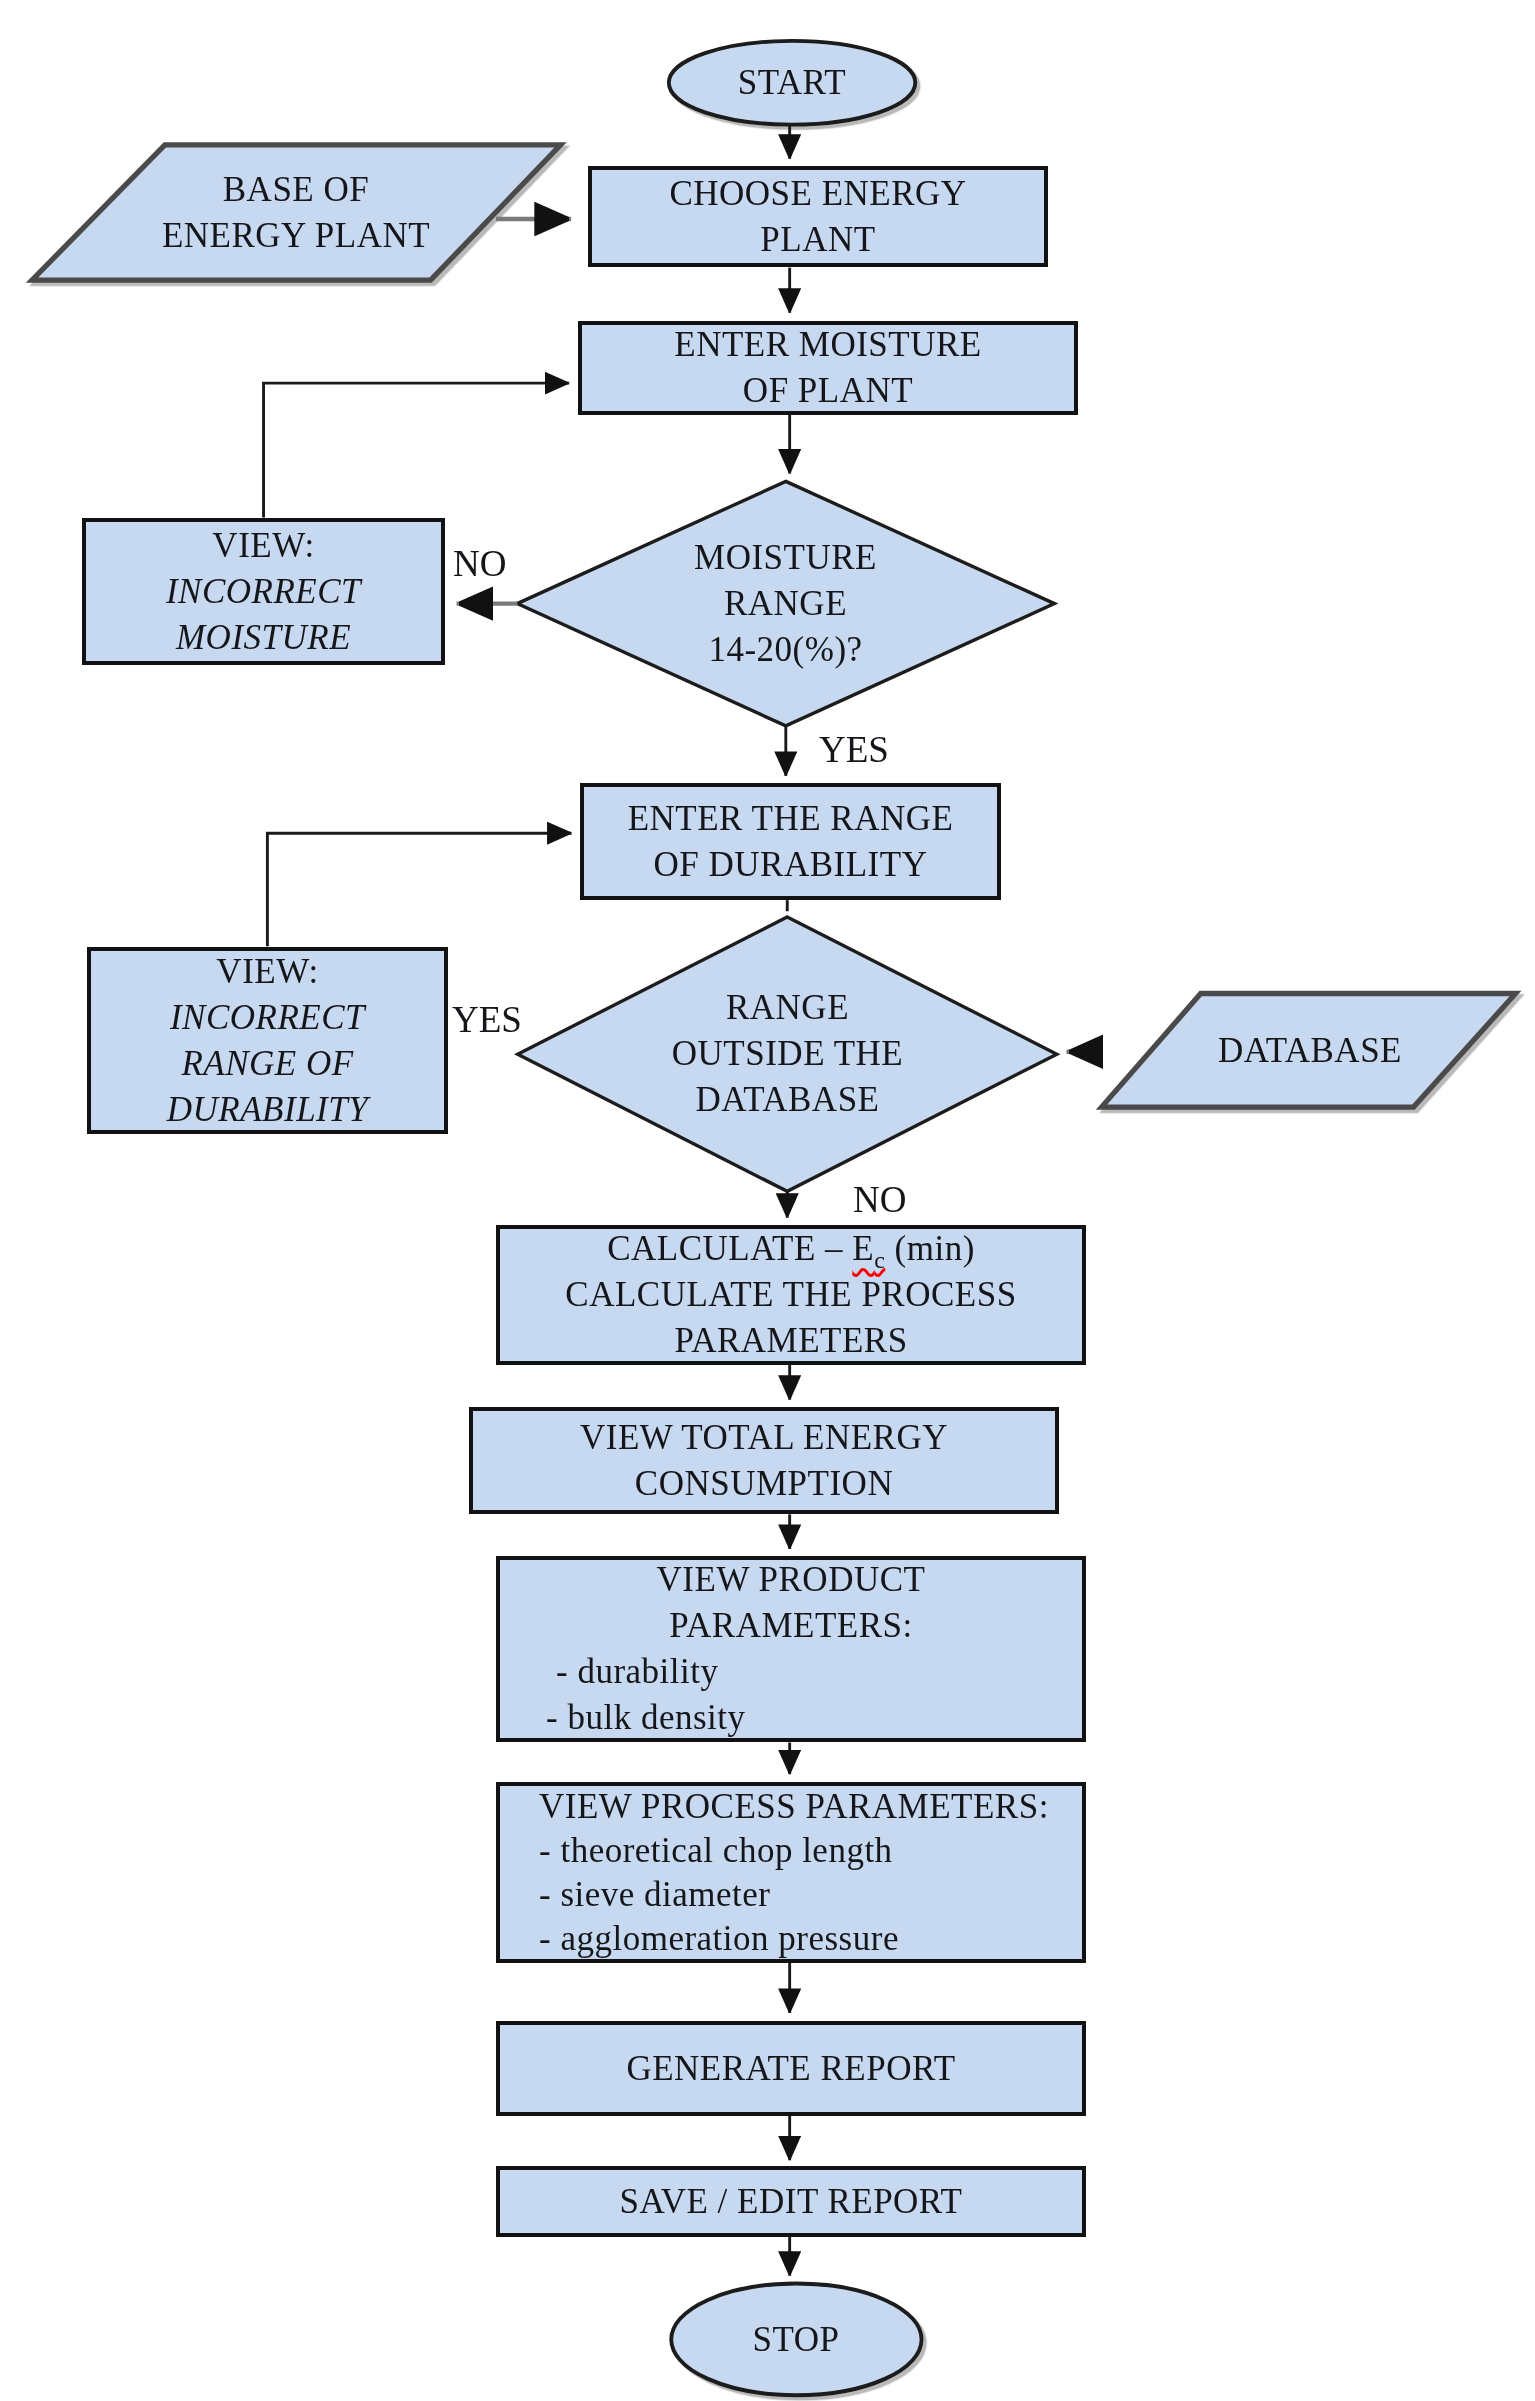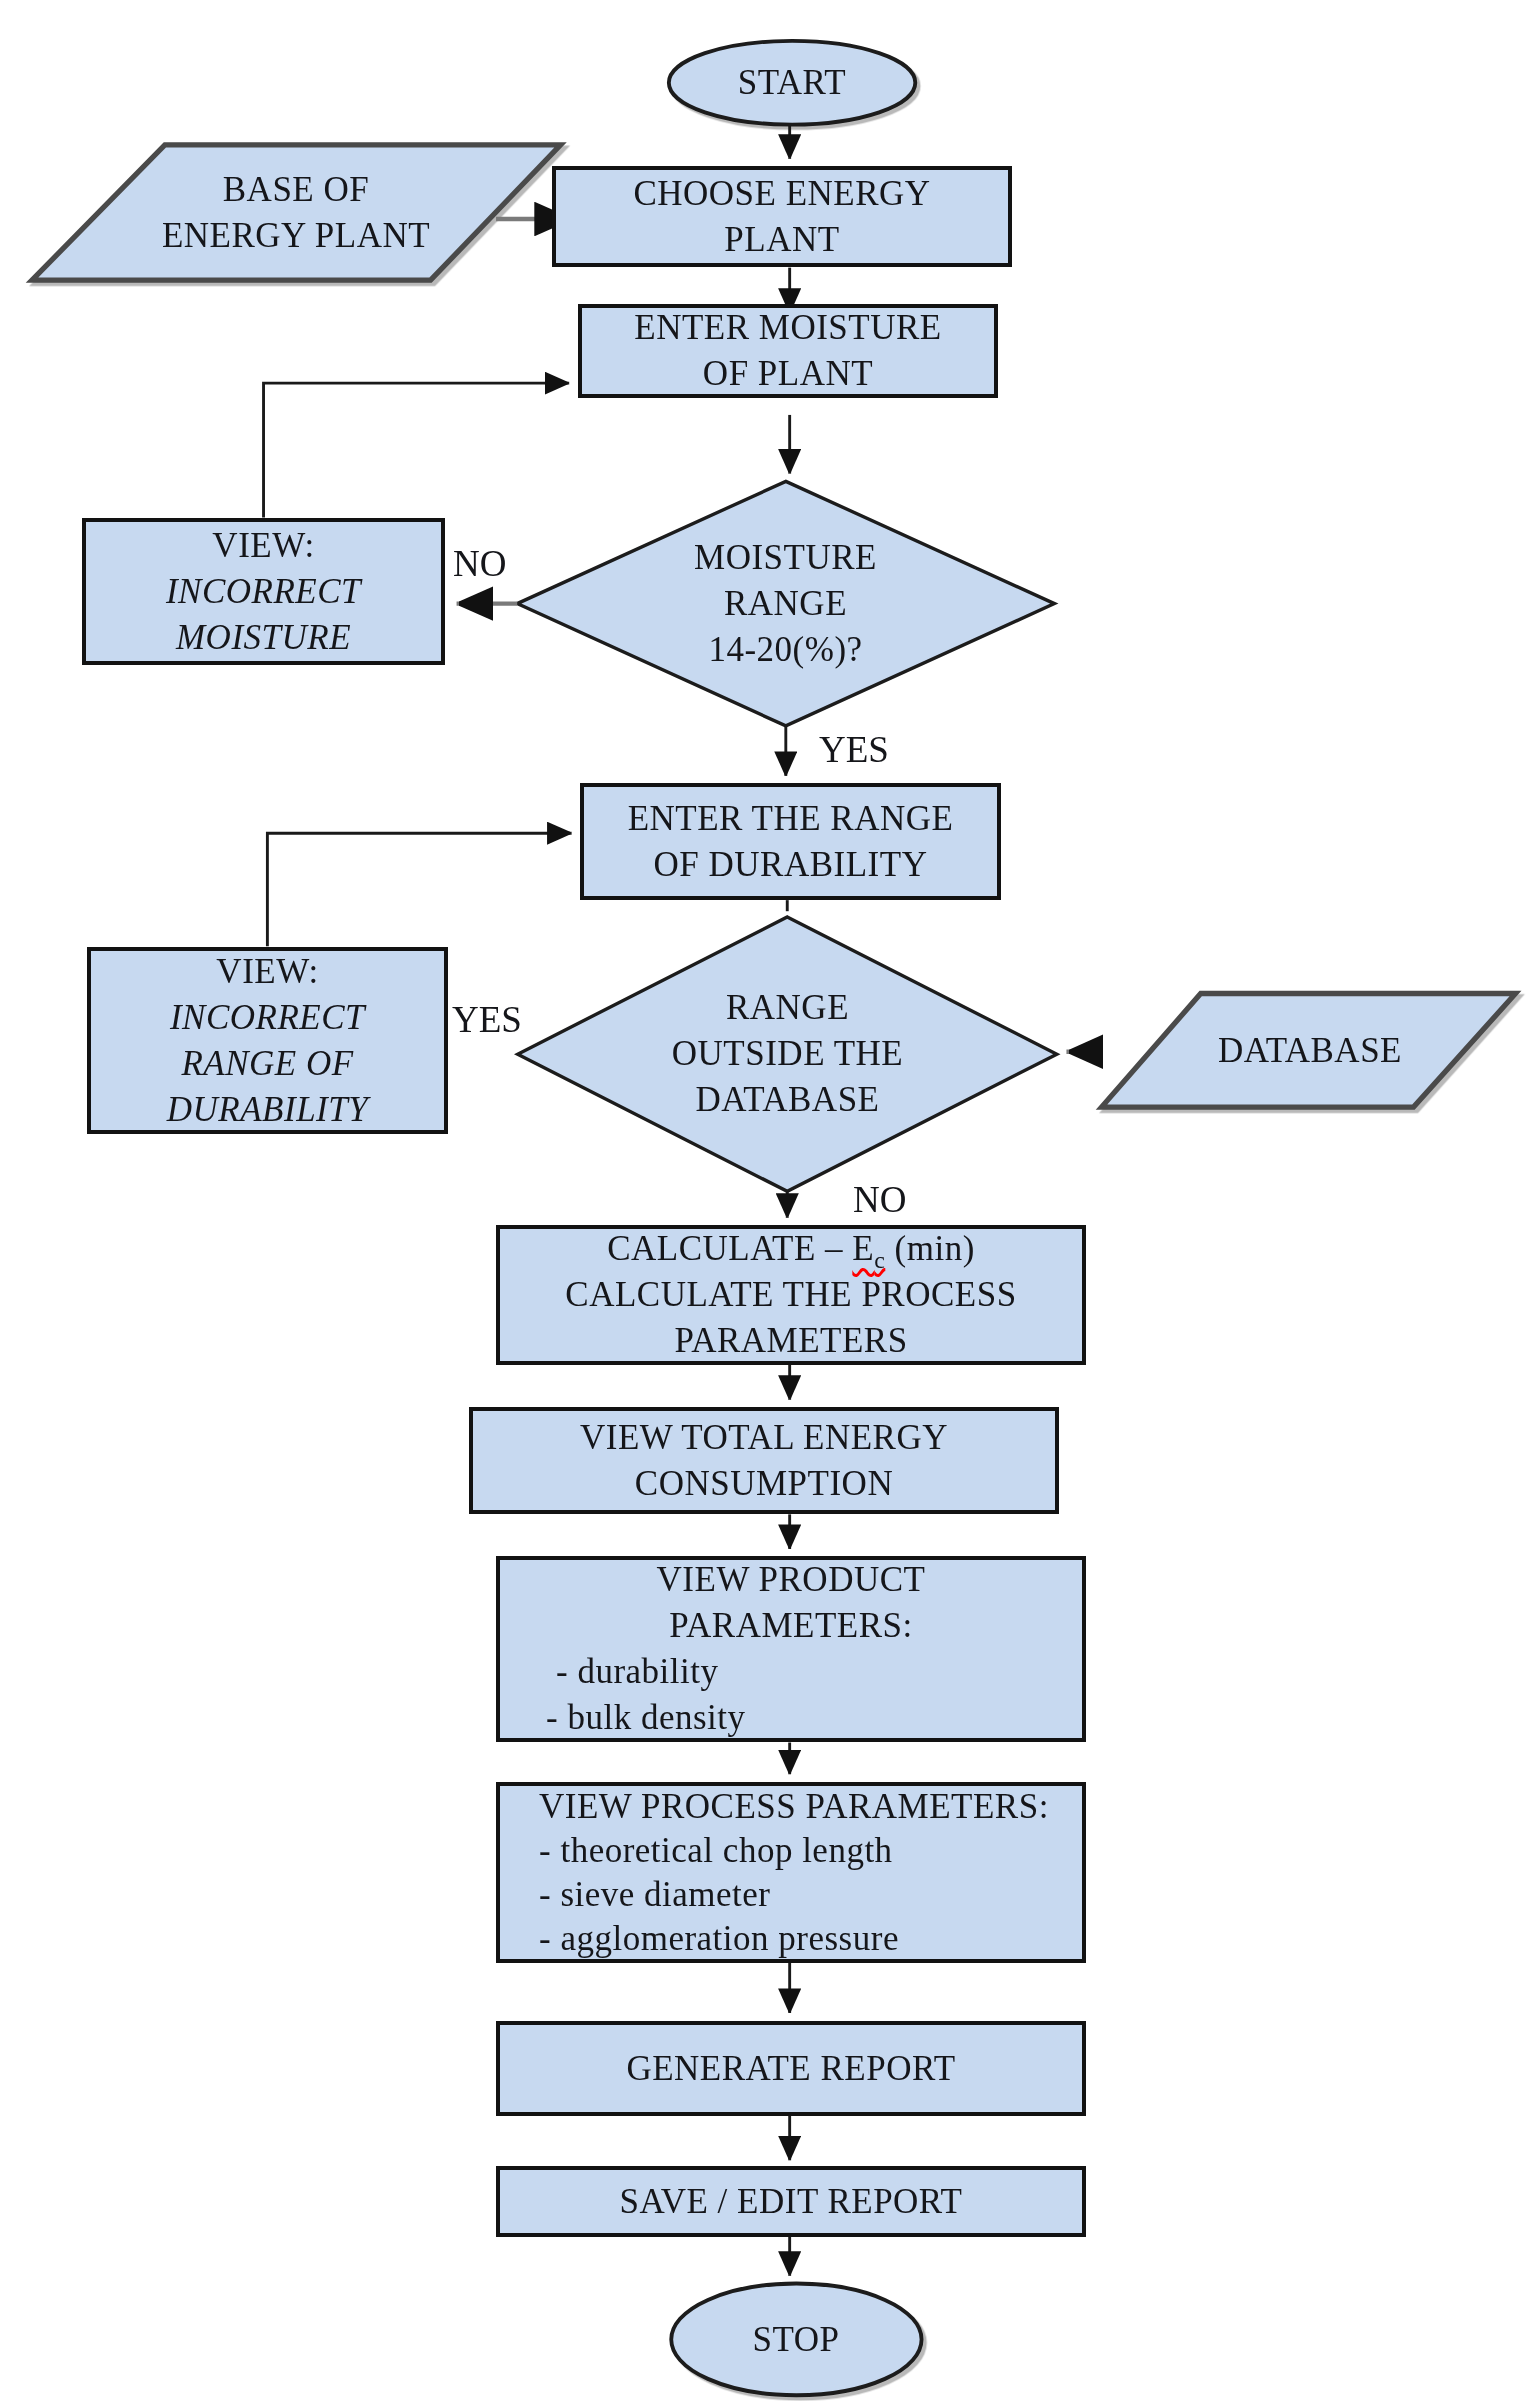--- a/index.html
+++ b/index.html
@@ -64,26 +64,26 @@
 
   <div class="node overlay" style="left:77px;top:145px;width:438px;height:135px;">
     <span class="line">BASE OF</span>
     <span class="line">ENERGY PLANT</span>
   </div>
 
   <div class="node overlay" style="left:669px;top:41px;width:246px;height:84px;">
     <span class="line">START</span>
   </div>
 
-  <div class="node pbox" style="left:552px;top:166px;width:460px;height:101px;">
+  <div class="node pbox" style="left:588px;top:166px;width:460px;height:101px;">
     <span class="line">CHOOSE ENERGY</span>
     <span class="line">PLANT</span>
   </div>
 
-  <div class="node pbox" style="left:578px;top:304px;width:420px;height:94px;">
+  <div class="node pbox" style="left:578px;top:321px;width:500px;height:94px;">
     <span class="line">ENTER MOISTURE</span>
     <span class="line">OF PLANT</span>
   </div>
 
   <div class="node pbox" style="left:82px;top:518px;width:363px;height:147px;">
     <span class="line">VIEW:</span>
     <span class="line ital">INCORRECT</span>
     <span class="line ital">MOISTURE</span>
   </div>
 

